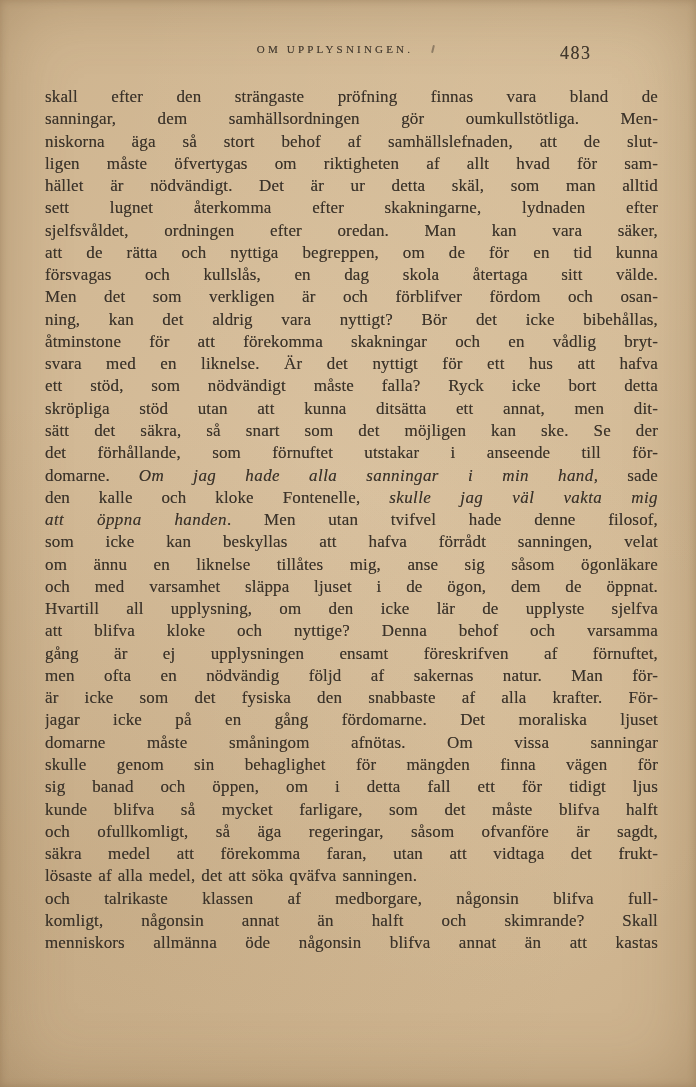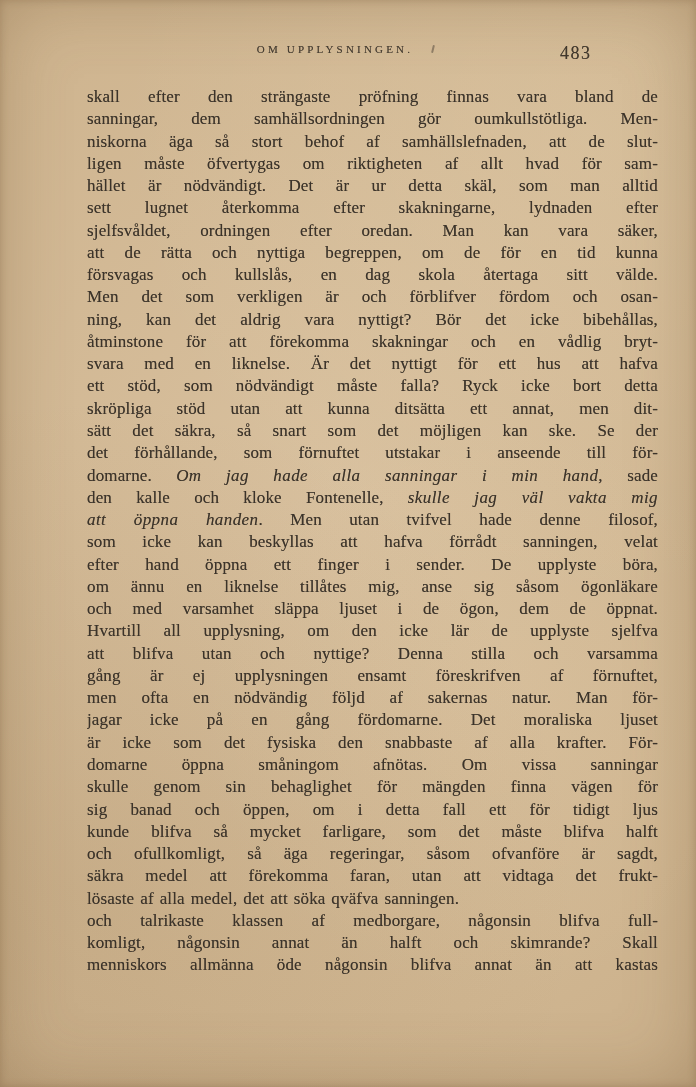--- a/index.html
+++ b/index.html
@@ -46,21 +46,21 @@
     line-height: 22.28px;
     font-size: 17px;
     letter-spacing: 0.15px;
     word-spacing: 1.5px;
     text-align: justify;
     text-align-last: justify;
     text-shadow: 0 0 0.55px rgba(60,52,42,0.55);
     overflow: hidden;
     white-space: nowrap;
   }
-  .line.justify-wrap { white-space: normal; margin-left: 42px; }
+  .line.justify-wrap { white-space: normal; }
   .line.indent { text-indent: 46px; }
   .line.para-end { text-align-last: left; }
   .line em { letter-spacing: 0.4px; }
 </style>
 </head>
 <body>
 
 <div class="page">
   <div class="header">
     <span class="running-title">OM UPPLYSNINGEN.</span>
@@ -82,30 +82,29 @@
       <div class="line justify-wrap"><span>åtminstone för att förekomma skakningar och en vådlig bryt-</span></div>
       <div class="line justify-wrap"><span>svara med en liknelse. Är det nyttigt för ett hus att hafva</span></div>
       <div class="line justify-wrap"><span>ett stöd, som nödvändigt måste falla? Ryck icke bort detta</span></div>
       <div class="line justify-wrap"><span>skröpliga stöd utan att kunna ditsätta ett annat, men dit-</span></div>
       <div class="line justify-wrap"><span>sätt det säkra, så snart som det möjligen kan ske. Se der</span></div>
       <div class="line justify-wrap"><span>det förhållande, som förnuftet utstakar i anseende till för-</span></div>
       <div class="line justify-wrap"><span>domarne. </span><em>Om jag hade alla sanningar i min hand,</em><span> sade</span></div>
       <div class="line justify-wrap"><span>den kalle och kloke Fontenelle, </span><em>skulle jag väl vakta mig</em></div>
       <div class="line justify-wrap"><em>att öppna handen</em><span>. Men utan tvifvel hade denne filosof,</span></div>
       <div class="line justify-wrap"><span>som icke kan beskyllas att hafva förrådt sanningen, velat</span></div>
-      <div class="line justify-wrap"><span>efter hand öppna ett finger i sender. De upplyste böra,</span></div>
       <div class="line justify-wrap"><span>om ännu en liknelse tillåtes mig, anse sig såsom ögonläkare</span></div>
       <div class="line justify-wrap"><span>och med varsamhet släppa ljuset i de ögon, dem de öppnat.</span></div>
       <div class="line justify-wrap"><span>Hvartill all upplysning, om den icke lär de upplyste sjelfva</span></div>
-      <div class="line justify-wrap"><span>att blifva utan och nyttige? Denna stilla och varsamma</span></div>
+      <div class="line justify-wrap"><span>att blifva kloke och nyttige? Denna behof och varsamma</span></div>
       <div class="line justify-wrap"><span>gång är ej upplysningen ensamt föreskrifven af förnuftet,</span></div>
       <div class="line justify-wrap"><span>men ofta en nödvändig följd af sakernas natur. Man för-</span></div>
+      <div class="line justify-wrap"><span>är icke som det fysiska den snabbaste af alla krafter. För-</span></div>
       <div class="line justify-wrap"><span>jagar icke på en gång fördomarne. Det moraliska ljuset</span></div>
-      <div class="line justify-wrap"><span>är icke som det fysiska den snabbaste af alla krafter. För-</span></div>
-      <div class="line justify-wrap"><span>domarne öppna småningom afnötas. Om vissa sanningar</span></div>
+      <div class="line justify-wrap"><span>domarne måste småningom afnötas. Om vissa sanningar</span></div>
       <div class="line justify-wrap"><span>skulle genom sin behaglighet för mängden finna vägen för</span></div>
       <div class="line justify-wrap"><span>sig banad och öppen, om i detta fall ett för tidigt ljus</span></div>
       <div class="line justify-wrap"><span>kunde blifva så mycket farligare, som det måste blifva halft</span></div>
       <div class="line justify-wrap"><span>och ofullkomligt, så äga regeringar, såsom ofvanföre är sagdt,</span></div>
       <div class="line justify-wrap"><span>säkra medel att förekomma faran, utan att vidtaga det frukt-</span></div>
       <div class="line justify-wrap para-end"><span>lösaste af alla medel, det att söka qväfva sanningen.</span></div>
       <div class="line justify-wrap"><span>och talrikaste klassen af medborgare, någonsin blifva full-</span></div>
       <div class="line justify-wrap"><span>komligt, någonsin annat än halft och skimrande? Skall</span></div>
       <div class="line justify-wrap"><span>menniskors allmänna öde någonsin blifva annat än att kastas</span></div>
     </div>

